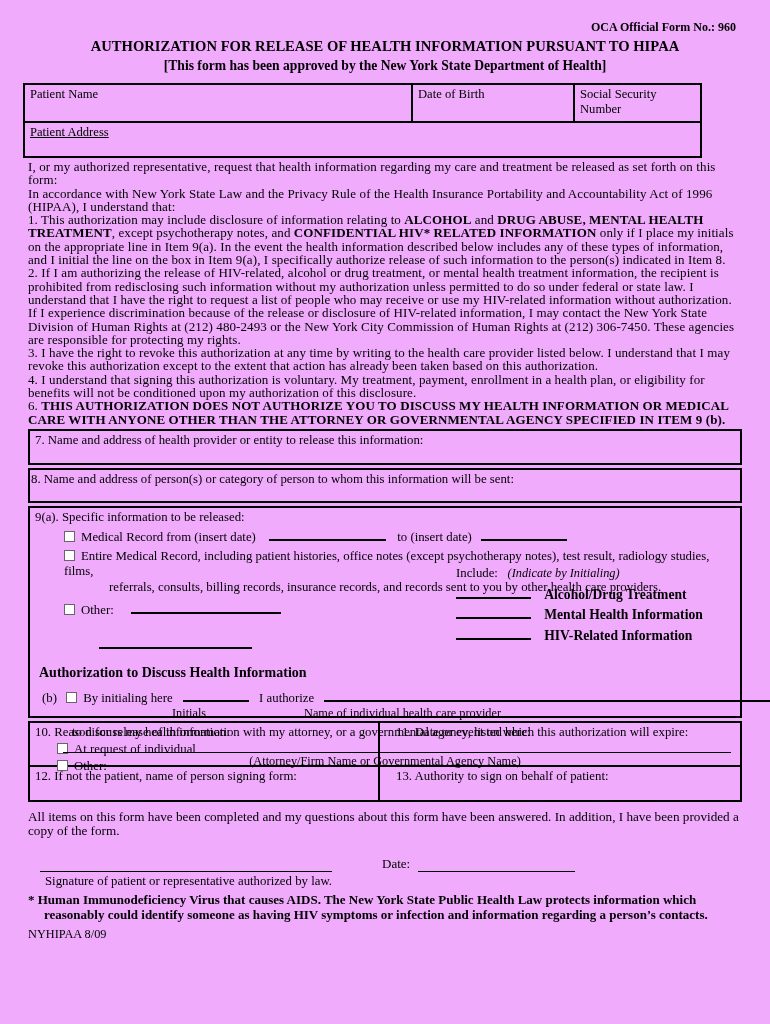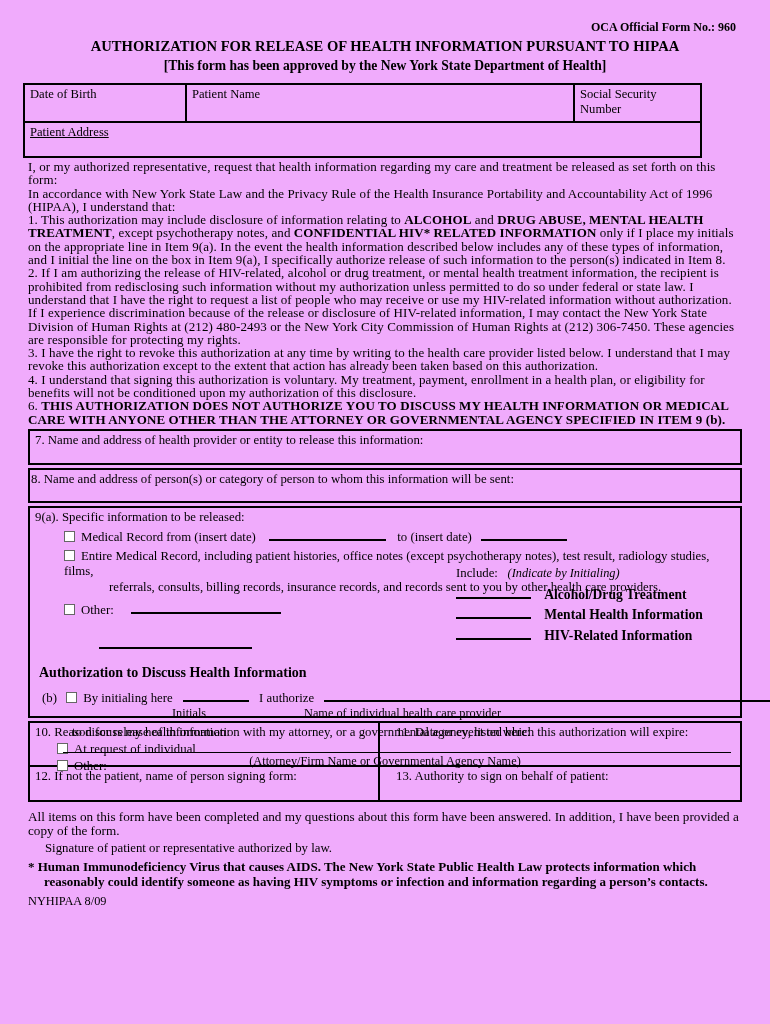--- a/index.html
+++ b/index.html
@@ -76,25 +76,25 @@
 
 <div class="page">
   <div class="content">
 
     <div class="formno">OCA Official Form No.: 960</div>
     <div class="title">AUTHORIZATION FOR RELEASE OF HEALTH INFORMATION PURSUANT TO HIPAA</div>
     <div class="subtitle">[This form has been approved by the New York State Department of Health]</div>
 
     <div class="ptable">
       <div class="prow1">
+        <div class="pcell pc1">
+          <span>Patient Name</span>
+        </div>
         <div class="pcell pc2">
           <span>Date of Birth</span>
-        </div>
-        <div class="pcell pc1">
-          <span>Patient Name</span>
         </div>
         <div class="pcell pc3">
           <span>Social Security Number</span>
         </div>
       </div>
       <div class="prow2 pcell">
         <span>Patient Address</span>
       </div>
     </div>
 
@@ -196,20 +196,25 @@
           <span>12.  If not the patient, name of person signing form:</span>
         </div>
         <div class="g-right">
           <span>13. Authority to sign on behalf of patient:</span>
         </div>
       </div>
     </div>
 
     <div class="closing">All items on this form have been completed and my questions about this form have been answered. In addition, I have been provided a copy of the form.</div>
 
+    <div class="sig-row">
+      <span class="sig-line"></span>
+      <span class="date-lbl">Date:</span>
+      <span class="date-line"></span>
+    </div>
     <div class="sig-cap">Signature of patient or representative authorized by law.</div>
 
     <div class="footnote">* Human Immunodeficiency Virus that causes AIDS. The New York State Public Health Law protects information which reasonably could identify someone as having HIV symptoms or infection and information regarding a person’s contacts.</div>
 
     <div class="version">NYHIPAA  8/09</div>
 
   </div>
 </div>
 
 </body></html>

